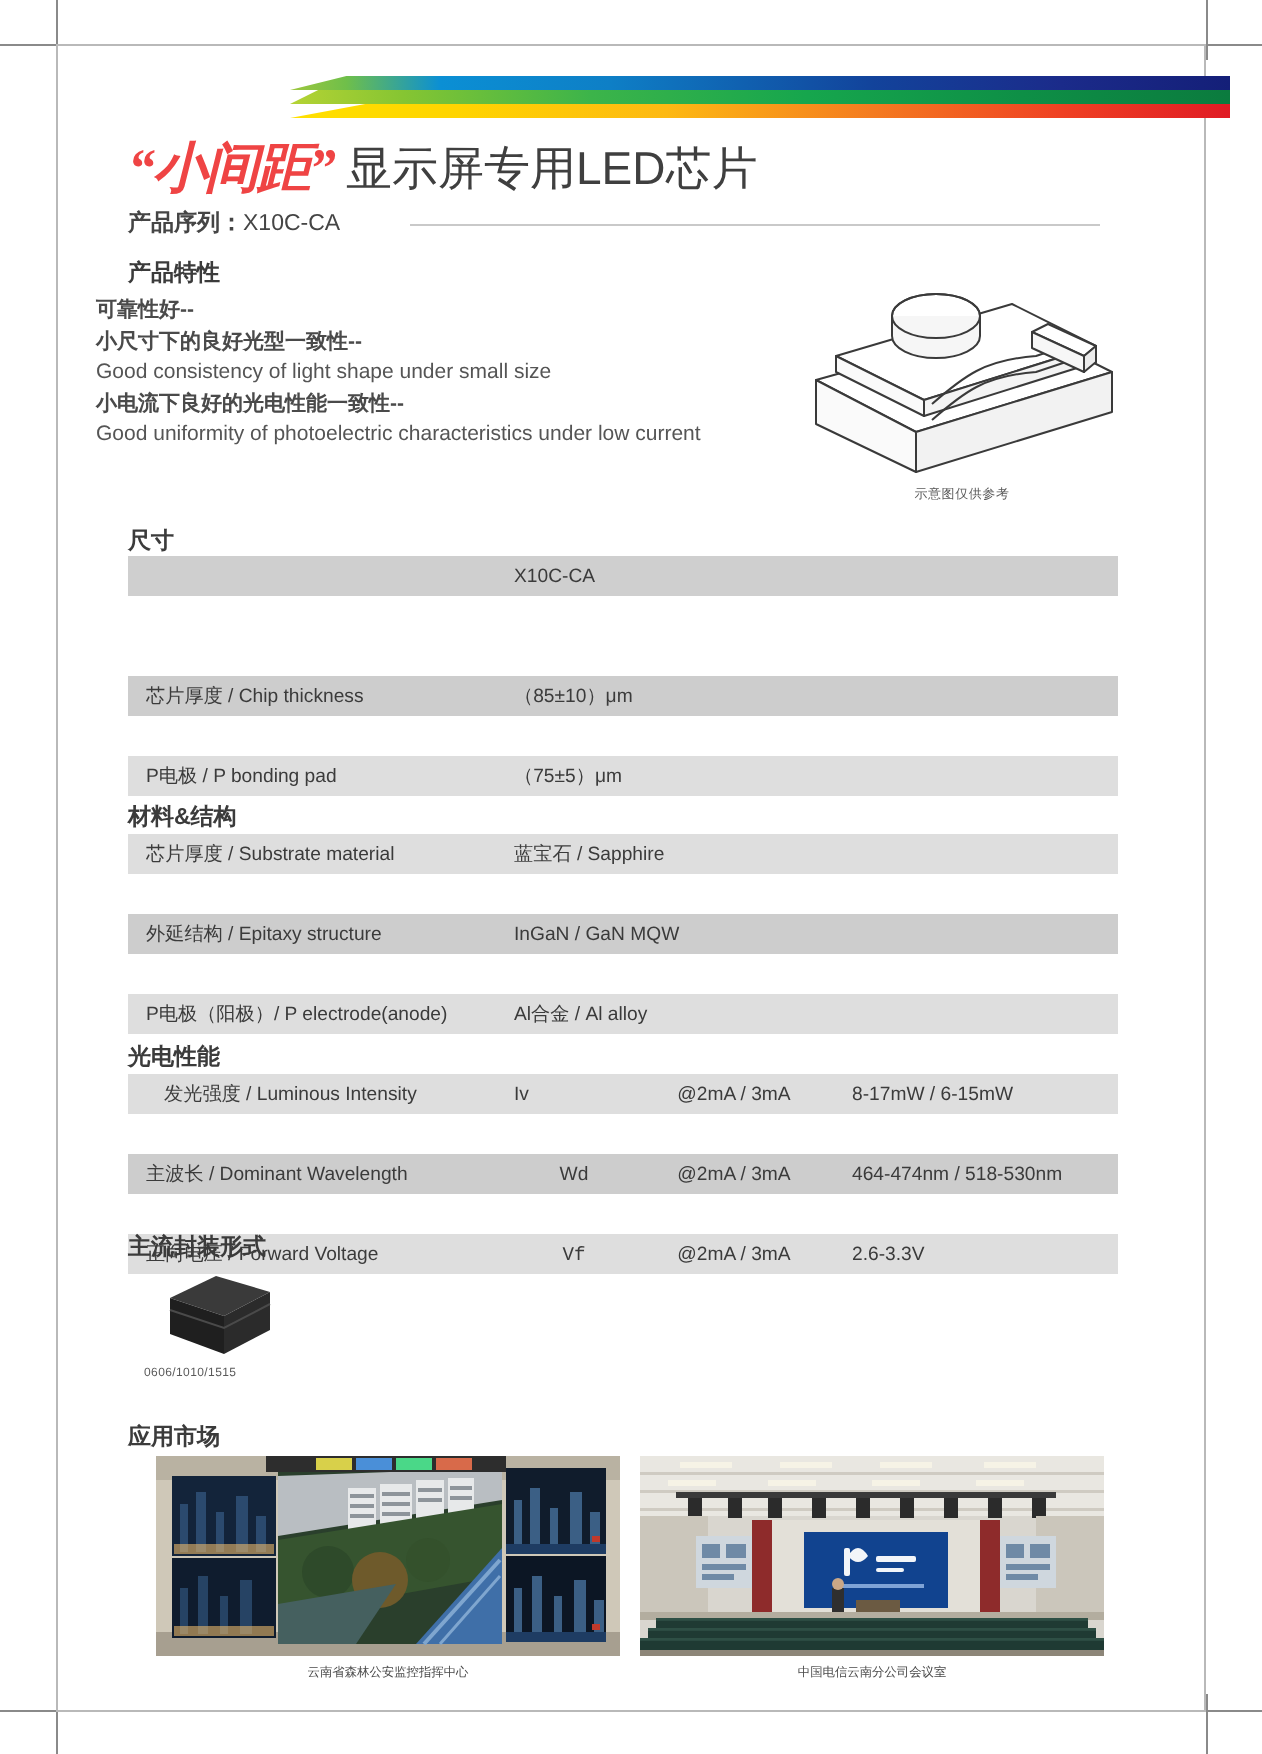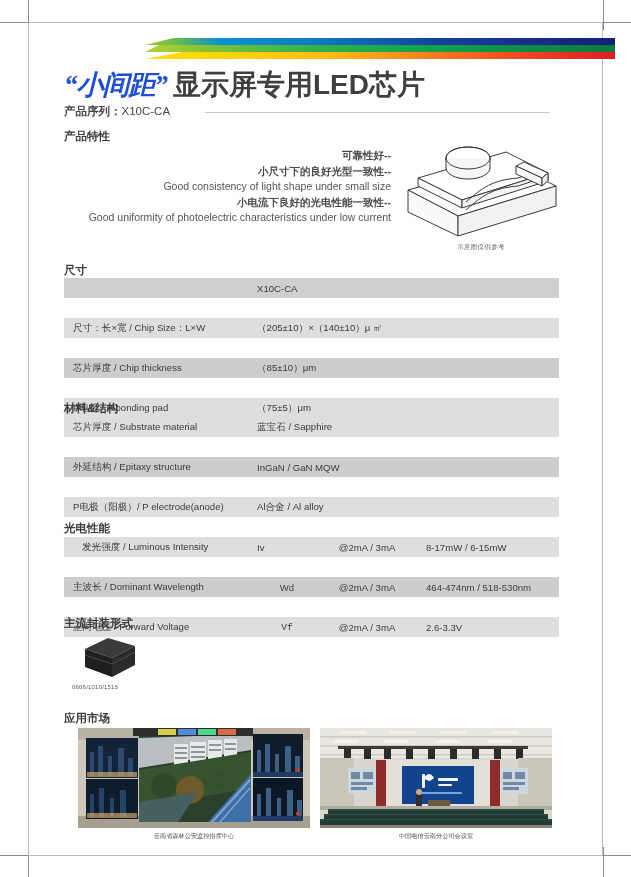--- a/index.html
+++ b/index.html
@@ -22,34 +22,34 @@
       clip-path:polygon(6% 0,100% 0,100% 100%,0 100%);}
   .s2{top:9px;  background:linear-gradient(90deg,#b5d334 0%,#86c532 12%,#3cb44a 32%,#16a64d 55%,#0e8f46 78%,#0b7b3e 100%);
       clip-path:polygon(3% 0,100% 0,100% 100%,0 100%);}
   .s3{top:16px; background:linear-gradient(90deg,#ffe000 0%,#ffd400 18%,#fdb913 40%,#f47b20 62%,#ef4123 82%,#e01b24 100%);
       clip-path:polygon(8% 0,100% 0,100% 100%,0 100%);}
 
   
   .title-wrap{position:absolute;left:64px;top:66px;width:520px;height:40px;}
   .brand{
     font-family:"Liberation Serif","DejaVu Serif",serif;
-    font-weight:700;font-style:italic;font-size:27px;color:#1d4ed8;
+    font-weight:700;font-style:italic;font-size:27px;color:#ef4444;
     letter-spacing:-1px;display:inline-block;vertical-align:middle;
   }
   .title-main{
-    font-size:28px;font-weight:700;color:#3f3f3f;display:inline-block;
+    font-size:23px;font-weight:400;color:#3f3f3f;display:inline-block;
     vertical-align:middle;margin-left:6px;letter-spacing:0px;
   }
   .series{position:absolute;left:64px;top:104px;font-size:11.5px;color:#454545;white-space:nowrap;}
   .series b{font-weight:700;}
   .series-rule{position:absolute;left:205px;top:112px;width:345px;height:1px;background:#c9c9c9;}
 
   
   .sec-h{position:absolute;font-size:11.5px;font-weight:700;color:#3b3b3b;}
-  .feat{position:absolute;left:61px;top:148px;width:330px;line-height:15.6px;text-align:right;}
+  .feat{position:absolute;left:48px;top:148px;width:330px;line-height:15.6px;}
   .feat .cn{font-size:10.5px;font-weight:700;color:#4a4a4a;}
   .feat .en{font-size:10.5px;font-weight:400;color:#555;}
 
   
   .chip-art{position:absolute;left:396px;top:128px;width:170px;height:110px;}
   .chip-cap{position:absolute;left:396px;top:243px;width:170px;text-align:center;
             font-size:6.5px;color:#5a5a5a;letter-spacing:.3px;}
 
   
   .tbl{position:absolute;left:64px;width:495px;border-collapse:collapse;}
@@ -144,24 +144,20 @@
   <div class="sec-h" style="left:64px;top:263px;">尺寸</div>
   <table class="tbl" style="top:278px;">
     <tbody>
         <tr class="row-head">
       <td style="width:175px;"></td>
       <td>X10C-CA</td>
     </tr>
     <tr>
           <td class="sep" colspan="2"></td>
         </tr>
-    <tr class="row-a">
-      <td>尺寸：长×宽 / Chip Size：L×W</td>
-      <td>（205±10）×（140±10）μ ㎡</td>
-    </tr>
     <tr>
           <td class="sep" colspan="2"></td>
         </tr>
     <tr class="row-b">
       <td>芯片厚度 / Chip thickness</td>
       <td>（85±10）μm</td>
     </tr>
     <tr>
           <td class="sep" colspan="2"></td>
         </tr>

